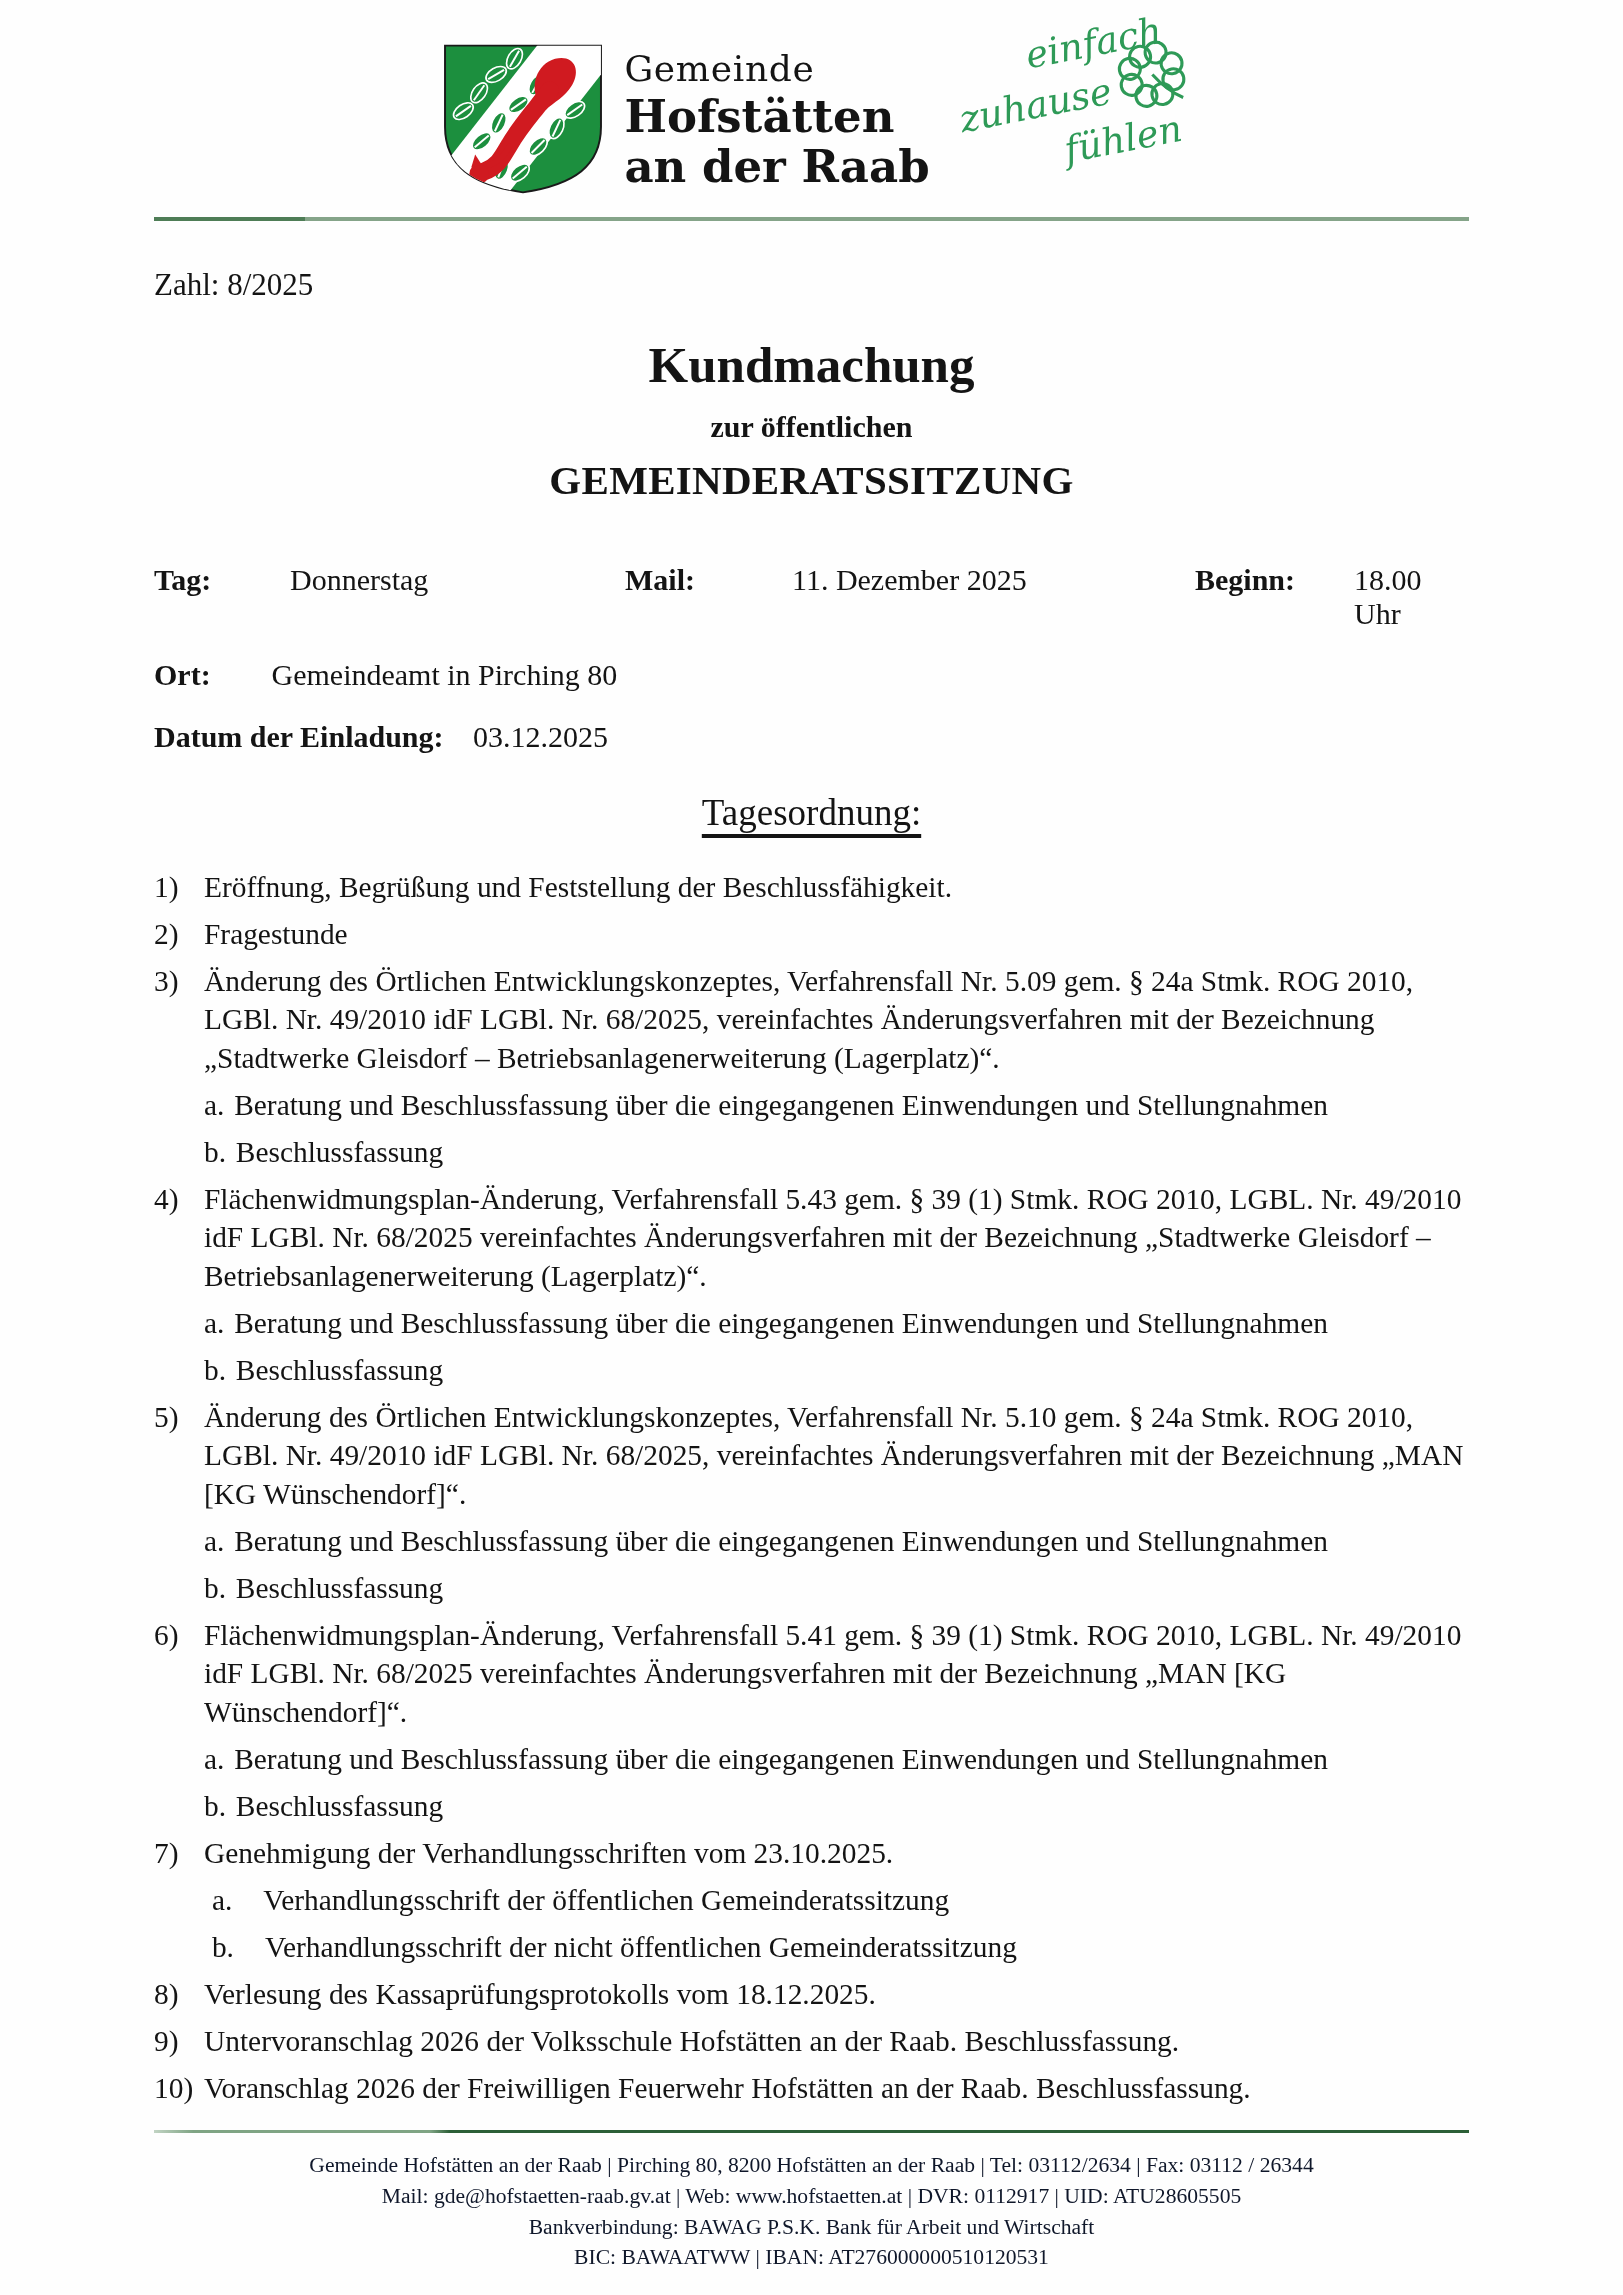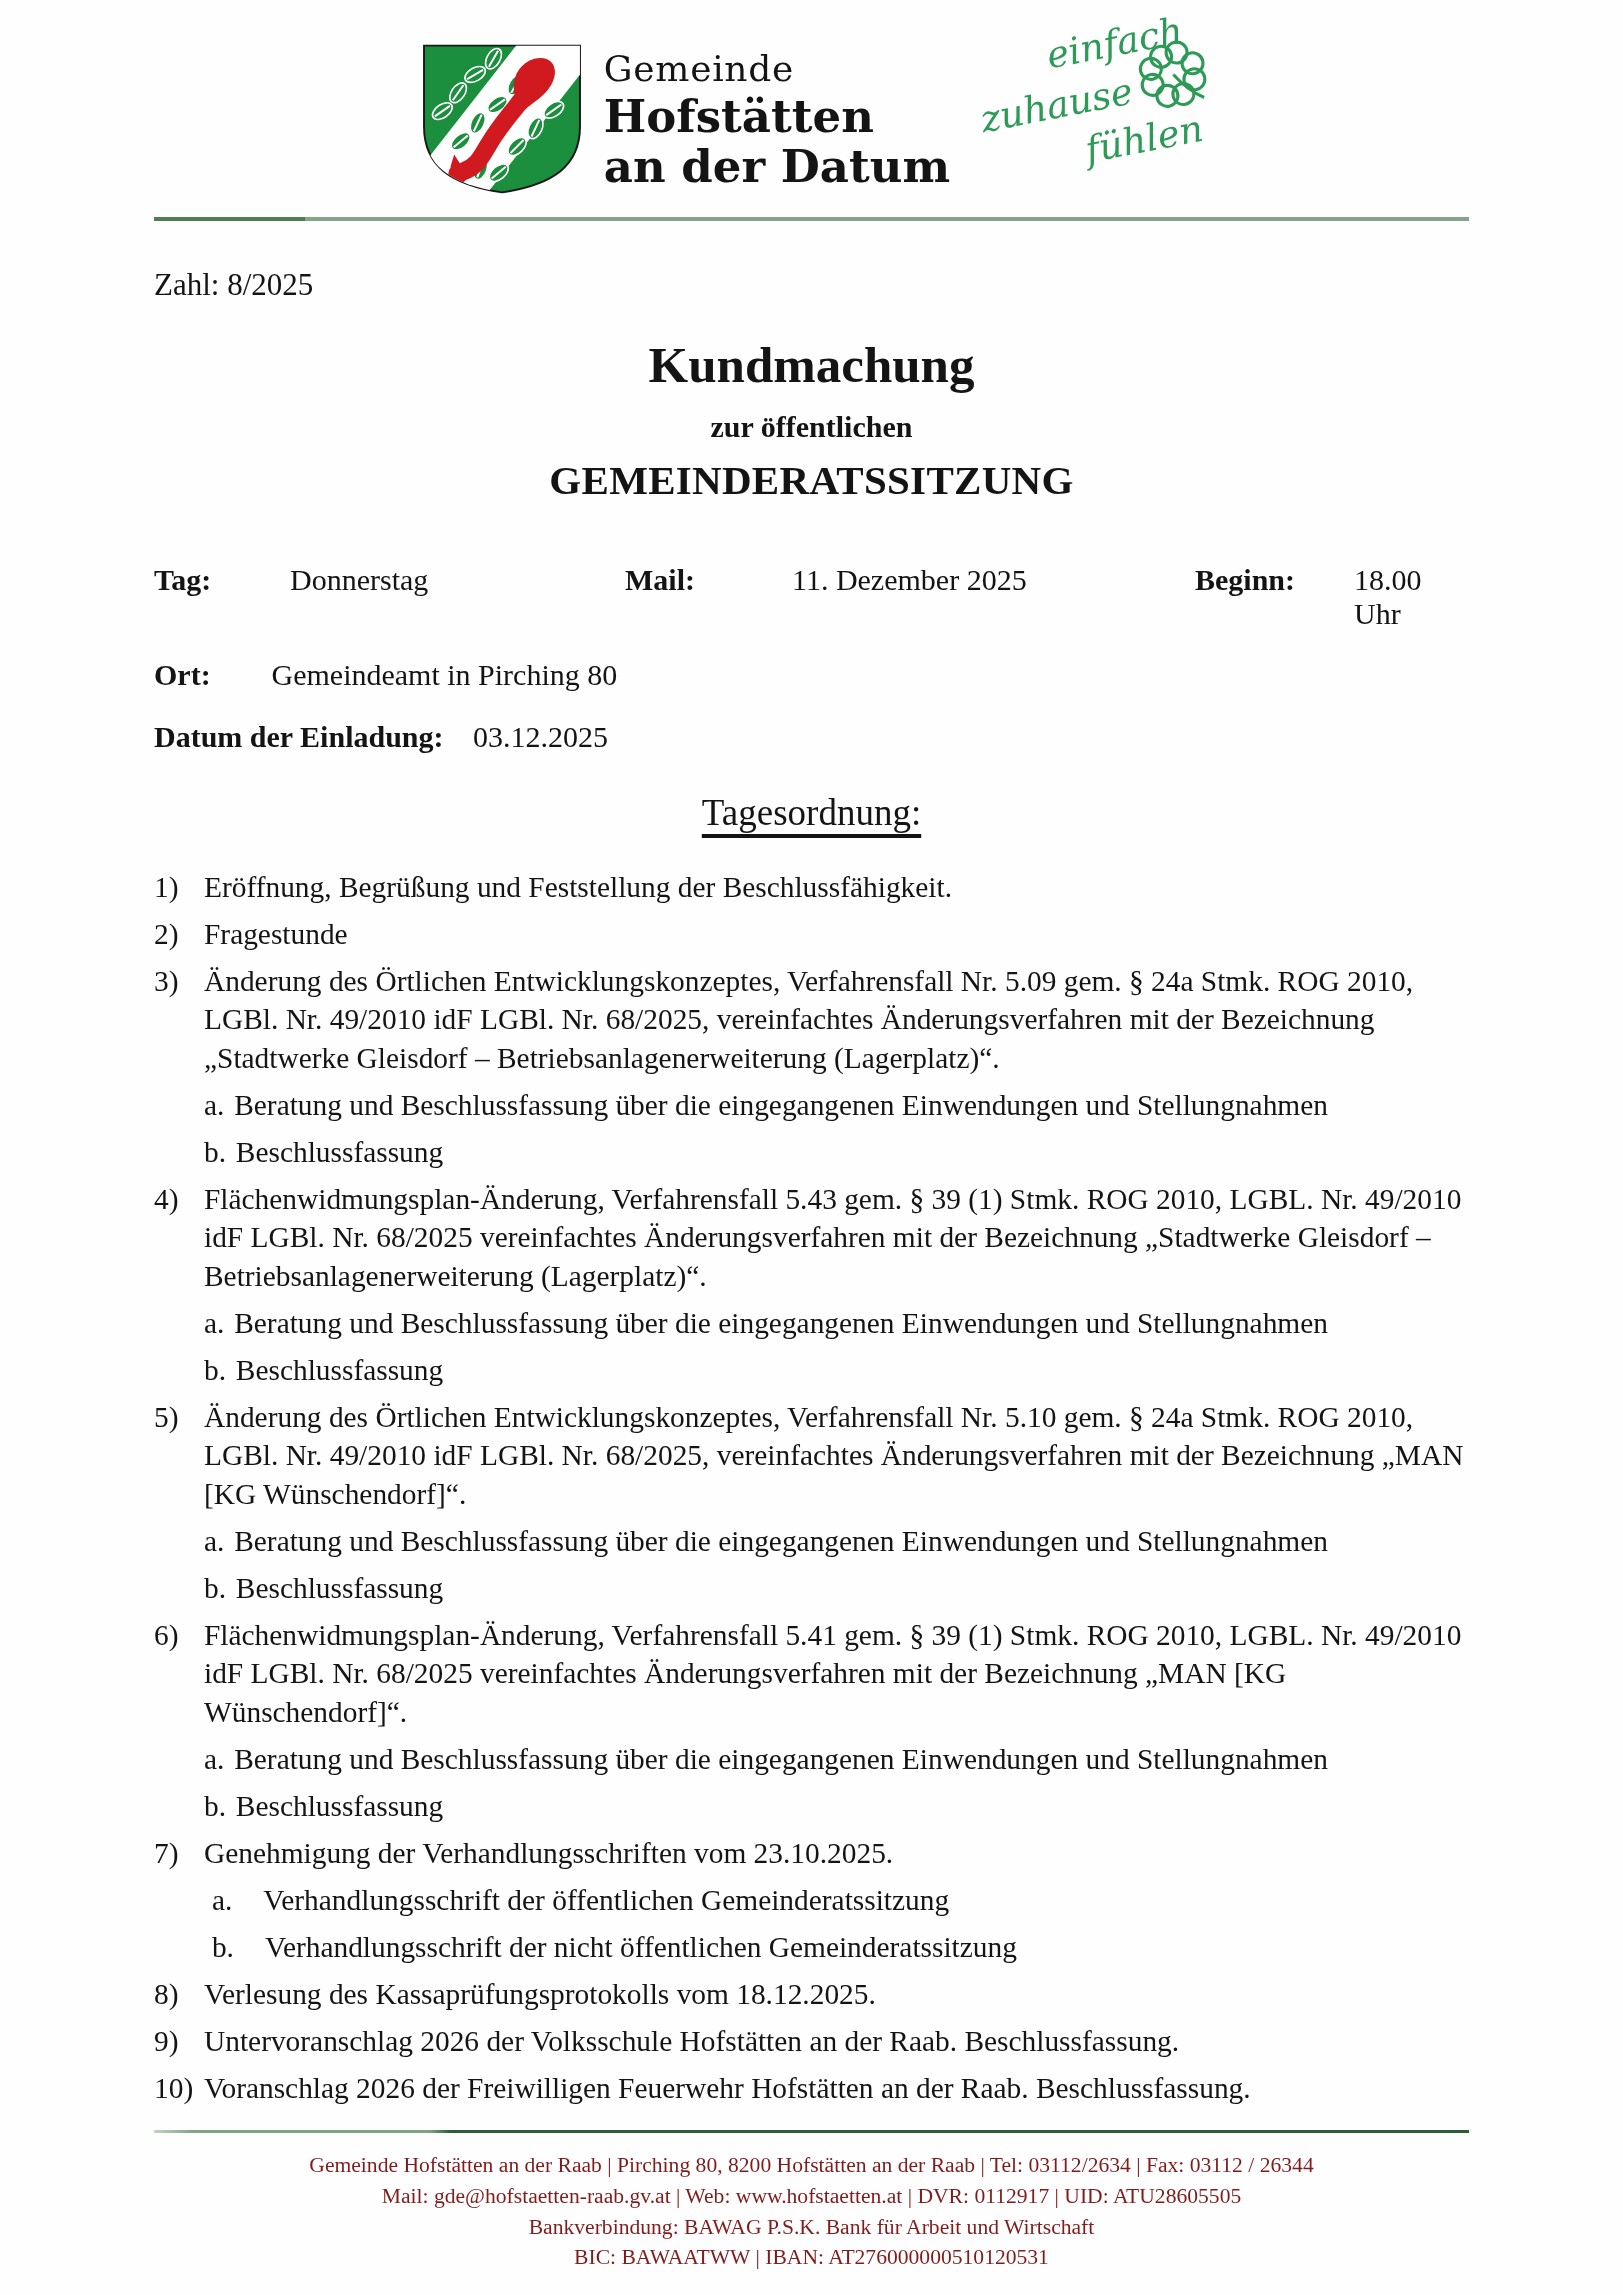--- a/index.html
+++ b/index.html
@@ -65,21 +65,21 @@
   .sub-letter { margin-right:9.8px; }
   .sub.tabbed { margin-left:7.9px; }
   .sub.tabbed .sub-letter { margin-right:31px; }
   
   .doc-footer { margin-top:auto; }
   .footer-rule {
     height:3.3px;
     background: linear-gradient(to right, #c2d4c4 0%, var(--footer-rule-light) 3%, var(--footer-rule-light) 21%, var(--footer-rule-dark) 22.5%, var(--footer-rule-dark) 100%);
     margin-bottom:17px;
   }
-  .f-line { text-align:center; font-size:21.6px; line-height:1.42; color:#7f1d1d; }
+  .f-line { text-align:center; font-size:21.6px; line-height:1.42; color:#0f172a; }
 </style>
 </head>
 <body>
 
 <div class="page">
 
   <header>
     <div class="logo-row">
 
       <svg class="crest" width="164" height="152" viewBox="0 0 250 232" aria-hidden="true">
@@ -158,21 +158,21 @@
             <polygon points="46,190 52,170 62,186" fill="var(--crest-red)"></polygon>
             <path d="M52,212 C46,222 40,228 30,232" stroke="var(--crest-red)" stroke-width="9" fill="none" stroke-linecap="round"></path>
             <path d="M104,158 C96,174 86,182 74,186" stroke="var(--crest-red)" stroke-width="9" fill="none" stroke-linecap="round"></path>
           </g>
         </g>
       </svg>
 
       <div class="org-name">
         <div class="org-line1">Gemeinde</div>
         <div class="org-line2">Hofstätten</div>
-        <div class="org-line3">an der Datum</div>
+        <div class="org-line3">an der Raab</div>
       </div>
 
       <div class="slogan">
         <div class="slogan-l1">einfach</div>
         <div class="slogan-l2">
           <span>zuhause</span>
           <svg class="clover" width="79" height="79" viewBox="0 0 128 128" aria-hidden="true">
             <g stroke="var(--slogan-green)" stroke-width="5" fill="none">
               <circle cx="50" cy="32" r="17"></circle>
                 <circle cx="76" cy="30" r="17"></circle>

